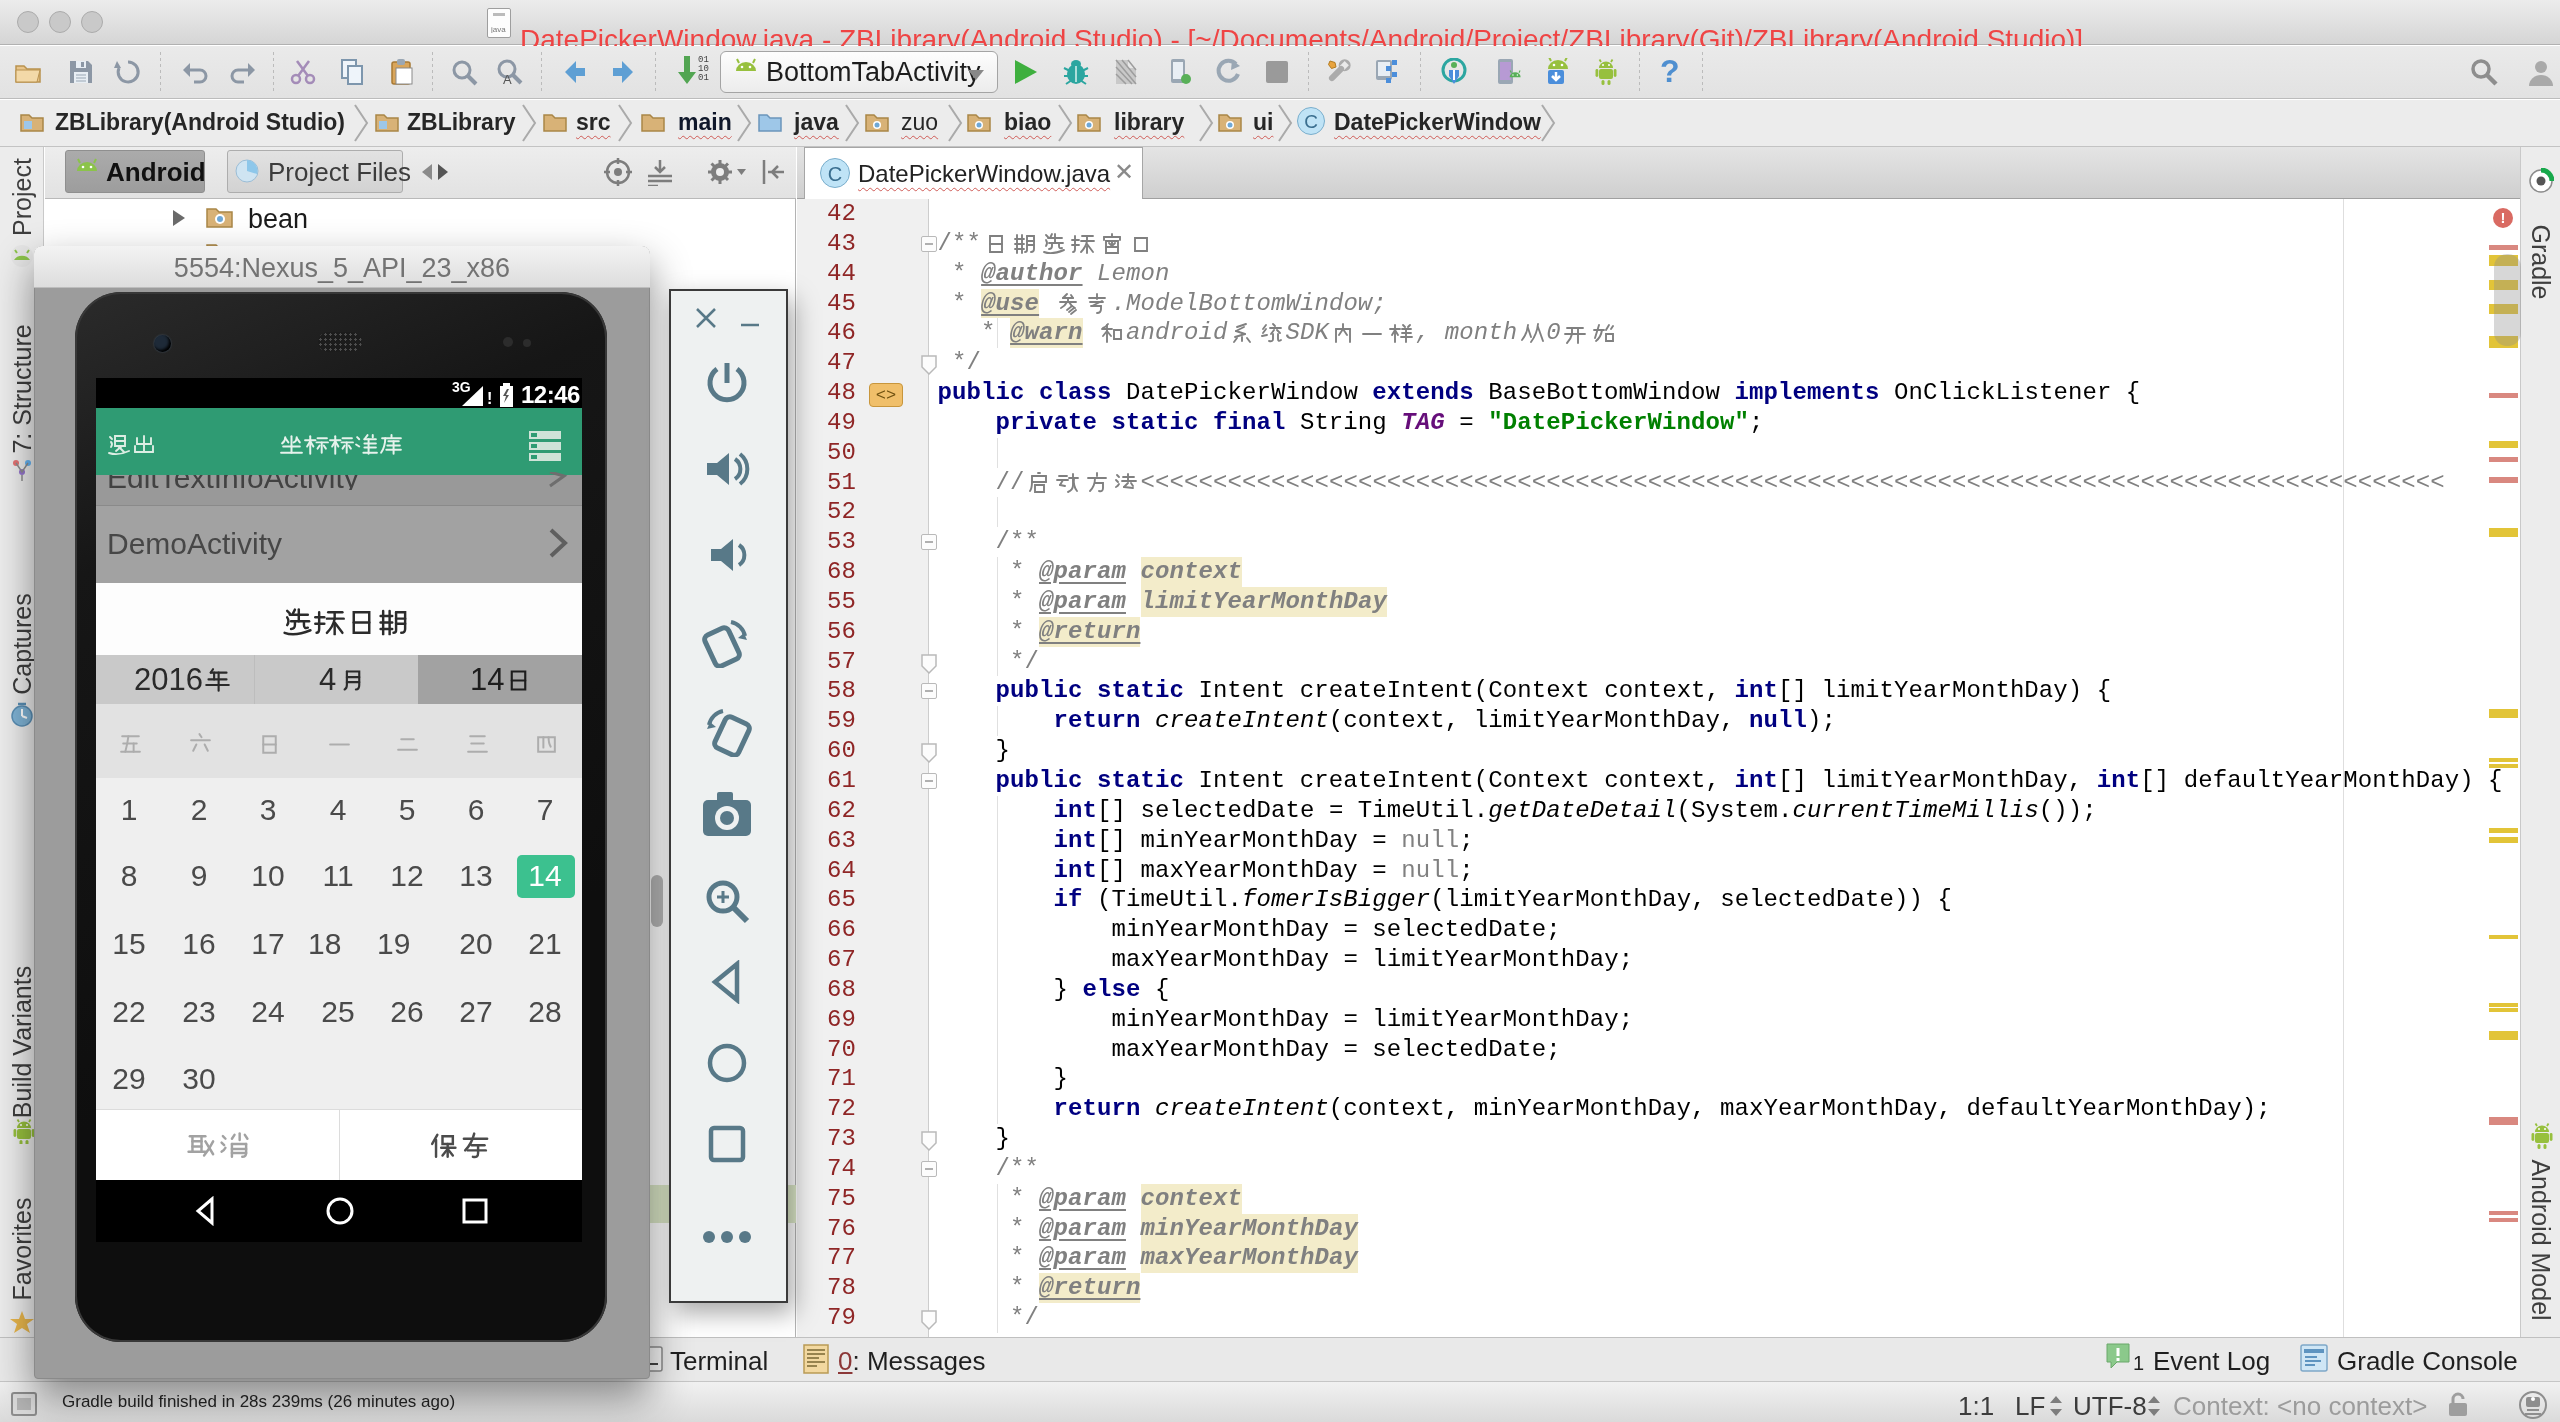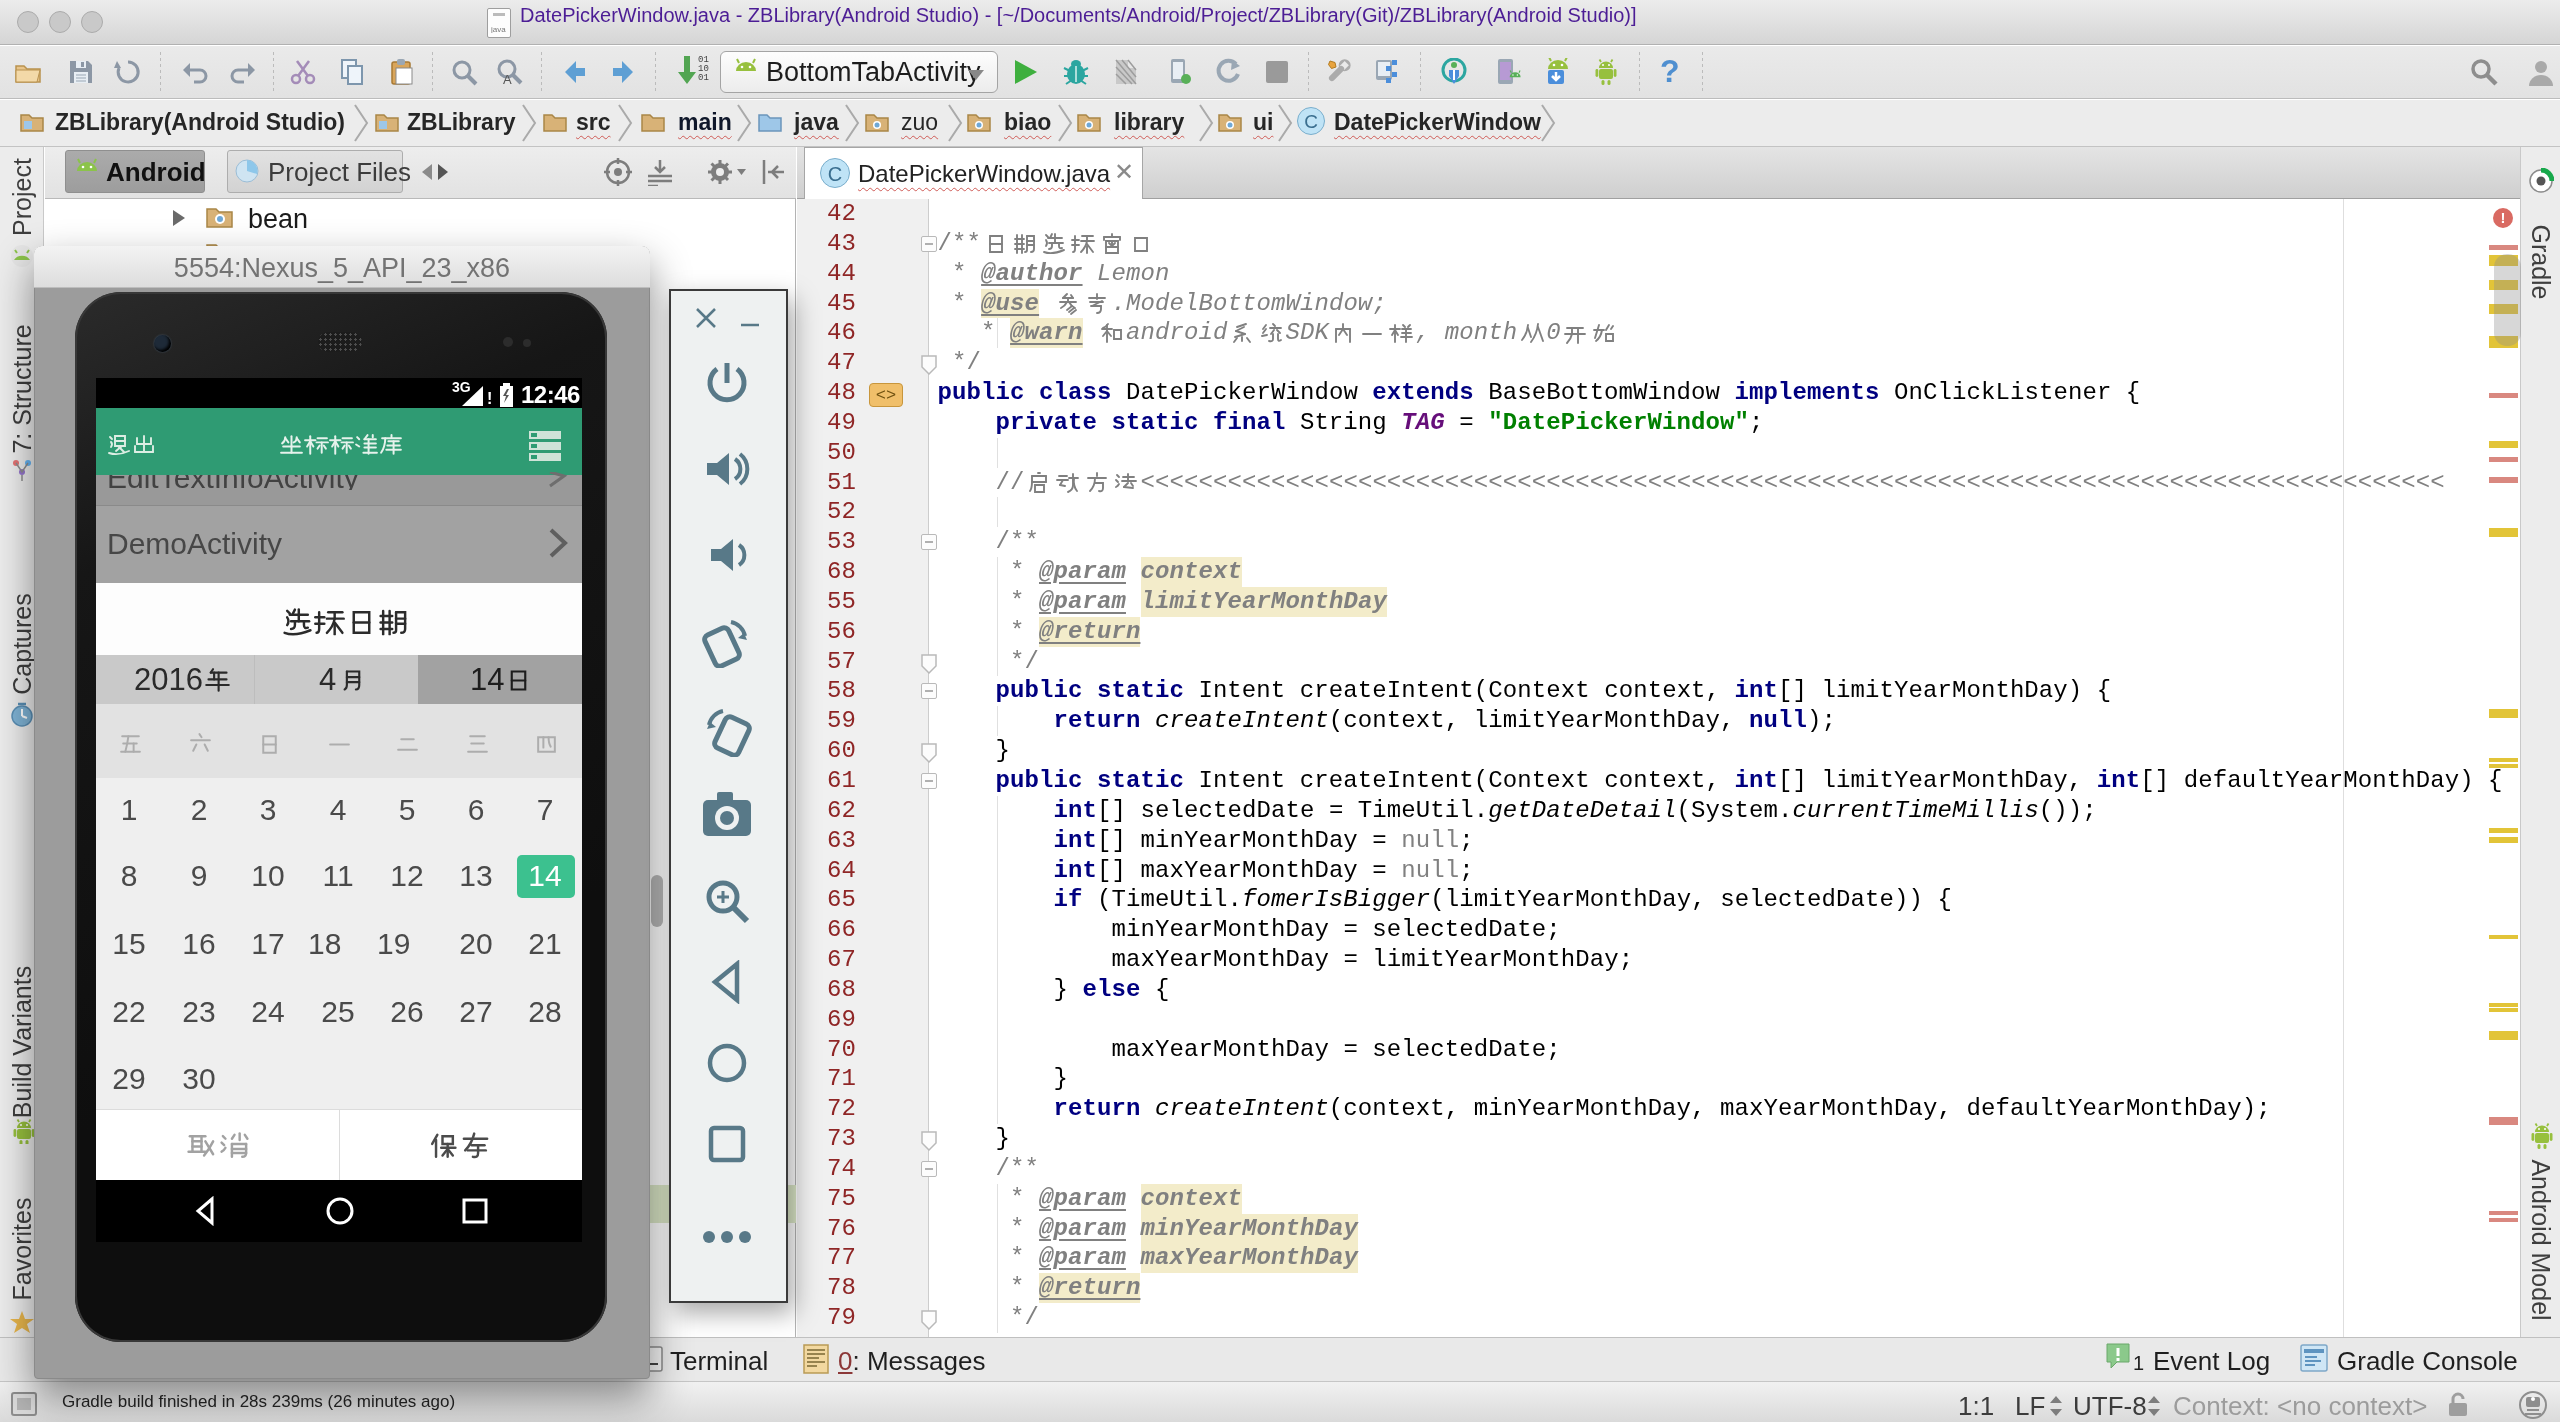--- a/index.html
+++ b/index.html
@@ -343,21 +343,21 @@
       </defs>
     </svg>
 <div class="abs" style="left:0;top:0;width:2560px;height:45px;background:linear-gradient(#ececec,#d5d5d5);border-bottom:1px solid #b1b1b1"></div>
 <div class="abs" style="left:17px;top:11px;width:22px;height:22px;border-radius:50%;background:#c9c9c9;border:1px solid #ababab"></div>
 <div class="abs" style="left:49px;top:11px;width:22px;height:22px;border-radius:50%;background:#c9c9c9;border:1px solid #ababab"></div>
 <div class="abs" style="left:81px;top:11px;width:22px;height:22px;border-radius:50%;background:#c9c9c9;border:1px solid #ababab"></div>
 <div class="abs" style="left:487px;top:8px;width:24px;height:30px;background:#fdfdfd;border:1px solid #9e9e9e;border-radius:2px">
       <div class="abs" style="left:3px;top:16px;width:16px;height:8px;font-size:8px;color:#777;overflow:hidden;font-family:'Liberation Sans'">java</div>
       <div class="abs" style="left:5px;top:4px;width:12px;height:3px;background:#bbb"></div>
     </div>
-<div class="abs" style="left:520px;top:4px;width:1700px;height:32px;font-size:20px;color:#4c1d95;white-space:nowrap">DatePickerWindow.java - ZBLibrary(Android Studio) - [~/Documents/Android/Project/ZBLibrary(Git)/ZBLibrary(Android Studio)]</div>
+<div class="abs" style="left:520px;top:24px;width:1700px;height:32px;font-size:28px;color:#ef4444;white-space:nowrap">DatePickerWindow.java - ZBLibrary(Android Studio) - [~/Documents/Android/Project/ZBLibrary(Git)/ZBLibrary(Android Studio)]</div>
 <div class="abs" style="left:0;top:46px;width:2560px;height:53px;background:linear-gradient(#eaeaea,#e2e2e2);border-bottom:1px solid #bcbcbc"></div>
 <svg class="abs" style="left:14px;top:58px" width="28" height="28" viewBox="0 0 28 28">
       <path d="M2,8 h8 l3,3 h13 v13 h-24 z" fill="#e8c48a" stroke="#b9924f" stroke-width="1.5"></path>
       <path d="M2,12 h24 l-3,12 h-21 z" fill="#f3d9a8" stroke="#b9924f" stroke-width="1"></path>
     </svg>
     <svg class="abs" style="left:67px;top:58px" width="28" height="28" viewBox="0 0 28 28">
       <path d="M3,3 h18 l4,4 v18 h-22 z" fill="#8c97a5"></path>
       <rect x="9" y="3" width="10" height="7" fill="#e8eef4"></rect>
       <rect x="14" y="4" width="3" height="5" fill="#8c97a5"></rect>
       <rect x="7" y="14" width="14" height="11" fill="#e8eef4"></rect>
@@ -893,20 +893,21 @@
     <span class="abs p" style="left:1459.2px;top:855.5px;line-height:29.84px">;</span>
     <span class="abs k" style="left:1053.5px;top:885.3px;line-height:29.84px">if</span>
     <span class="abs p" style="left:1082.5px;top:885.3px;line-height:29.84px"> (TimeUtil.</span>
     <span class="abs sm" style="left:1241.9px;top:885.3px;line-height:29.84px">fomerIsBigger</span>
     <span class="abs p" style="left:1430.3px;top:885.3px;line-height:29.84px">(limitYearMonthDay, selectedDate)) {</span>
     <span class="abs p" style="left:1111.5px;top:915.2px;line-height:29.84px">minYearMonthDay = selectedDate;</span>
     <span class="abs p" style="left:1111.5px;top:945.0px;line-height:29.84px">maxYearMonthDay = limitYearMonthDay;</span>
     <span class="abs p" style="left:1053.5px;top:974.8px;line-height:29.84px">} </span>
     <span class="abs k" style="left:1082.5px;top:974.8px;line-height:29.84px">else</span>
     <span class="abs p" style="left:1140.5px;top:974.8px;line-height:29.84px"> {</span>
+    <span class="abs p" style="left:1111.5px;top:1004.7px;line-height:29.84px">minYearMonthDay = limitYearMonthDay;</span>
     <span class="abs p" style="left:1111.5px;top:1034.5px;line-height:29.84px">maxYearMonthDay = selectedDate;</span>
     <span class="abs p" style="left:1053.5px;top:1064.4px;line-height:29.84px">}</span>
     <span class="abs k" style="left:1053.5px;top:1094.2px;line-height:29.84px">return</span>
     <span class="abs p" style="left:1140.5px;top:1094.2px;line-height:29.84px"> </span>
     <span class="abs sm" style="left:1155.0px;top:1094.2px;line-height:29.84px">createIntent</span>
     <span class="abs p" style="left:1328.8px;top:1094.2px;line-height:29.84px">(context, minYearMonthDay, maxYearMonthDay, defaultYearMonthDay);</span>
     <span class="abs p" style="left:995.6px;top:1124.0px;line-height:29.84px">}</span>
     <span class="abs c" style="left:995.6px;top:1153.9px;line-height:29.84px">/**</span>
     <span class="abs c" style="left:1010.1px;top:1183.7px;line-height:29.84px">* </span>
     <span class="abs dt" style="left:1039.0px;top:1183.7px;line-height:29.84px">@param</span>

